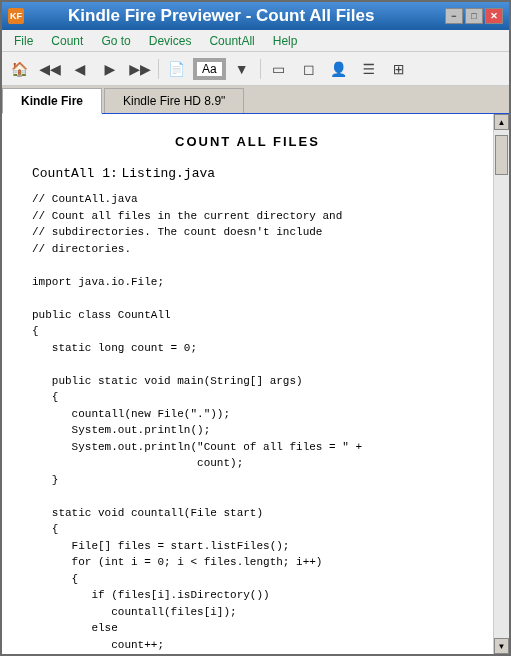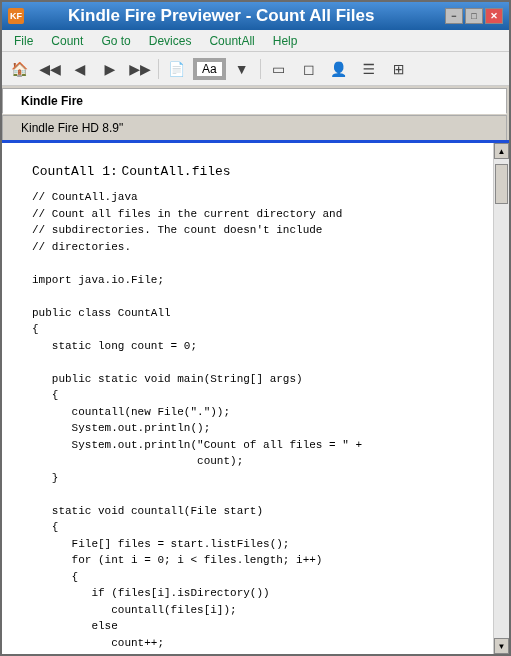--- a/index.html
+++ b/index.html
@@ -119,22 +119,21 @@
       background: white;
       border: 4px solid #a3a3a3;
       padding: 2px 5px;
       font-size: 12px;
       height: 22px;
     }
     
     .device-tabs {
       display: flex;
       background: #d4d0c8;
-      border-bottom: 3px solid #1d4ed8;
-      flex-direction: column;
+      border-bottom: 1px solid #1d4ed8;
     }
     .device-tab {
       padding: 5px 18px;
       font-size: 12px;
       border: 1px solid #aaa;
       border-bottom: none;
       cursor: pointer;
       background: #d4d0c8;
       margin-right: 2px;
       margin-top: 2px;
@@ -267,24 +266,25 @@
     <button class="toolbar-btn">⊞</button>
   </div>
 
   <div class="device-tabs">
     <div class="device-tab active">Kindle Fire</div>
     <div class="device-tab">Kindle Fire HD 8.9"</div>
   </div>
 
   <div class="content-area">
     <div class="page-content">
+      <div class="page-title">COUNT ALL FILES</div>
 
       <div class="listing-heading">
         <span>CountAll 1:</span>
-        <span>CountAll.files</span>
+        <span>Listing.java</span>
       </div>
 
       <div class="code-block">// CountAll.java
 // Count all files in the current directory and
 // subdirectories. The count doesn't include
 // directories.
 
 import java.io.File;
 
 public class CountAll

